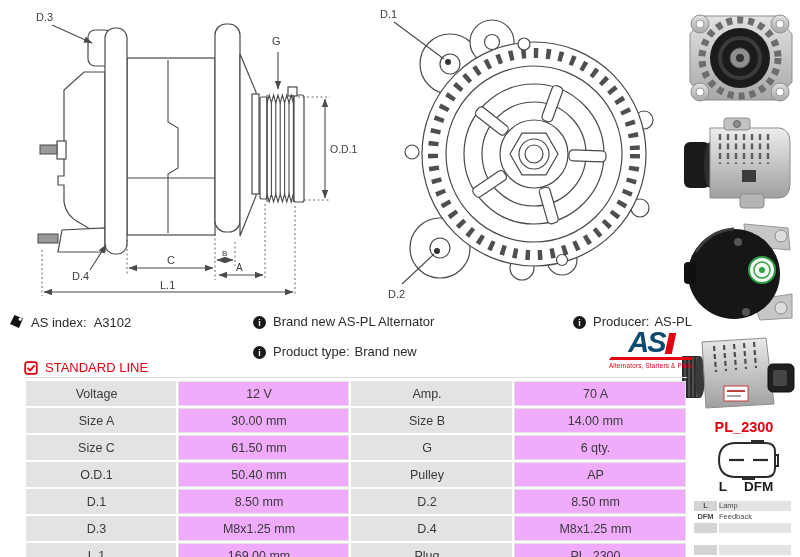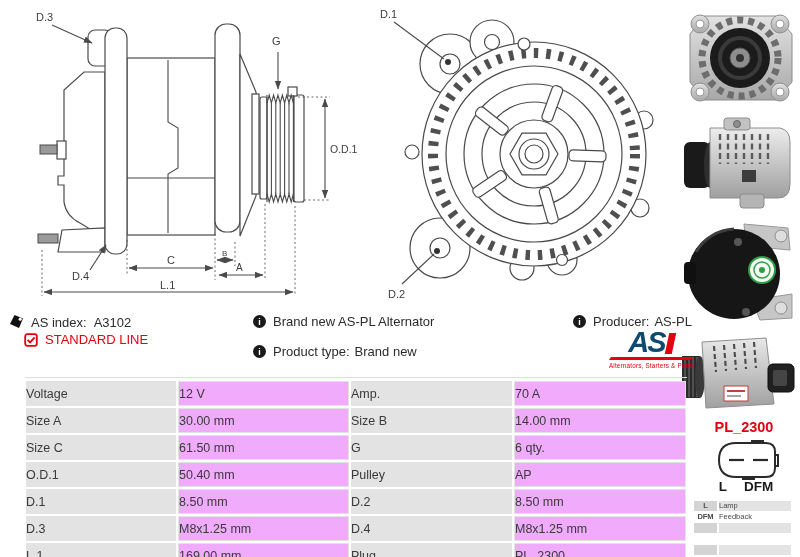--- a/index.html
+++ b/index.html
@@ -1,37 +1,37 @@
 <!DOCTYPE html>
 <html><head>
 <meta charset="utf-8">
 <style>
   html,body{margin:0;padding:0;background:#fff;}
   body{width:800px;height:557px;position:relative;overflow:hidden;
        font-family:"Liberation Sans",sans-serif;color:#3a3a3a;}
   .abs{position:absolute;}
   svg text{font-family:"Liberation Sans",sans-serif;fill:#3d3d3d;}
   
-  .inforow{display:flex;align-items:center;gap:7px;font-size:13px;color:#2b2b2b;white-space:nowrap;}
+  .inforow{display:flex;align-items:flex-end;gap:7px;font-size:13px;color:#2b2b2b;white-space:nowrap;}
   .b{font-weight:normal;}
   .red{color:#e3000f;}
   .info-ic{width:13px;height:13px;border-radius:50%;background:#1a1a1a;color:#fff;
            display:inline-flex;align-items:center;justify-content:center;
            font-size:9px;font-weight:bold;flex:0 0 13px;}
   
   .aslogo{width:86px;text-align:center;}
   .aslogo .word{display:inline-block;font-style:italic;font-weight:900;font-size:29px;
                 color:#0c4a6e;letter-spacing:-2px;line-height:24px;position:relative;}
   .aslogo .bar{display:inline-block;width:7px;height:21px;background:#e3000f;
                transform:skewX(-12deg);margin-left:2px;vertical-align:-2px;}
   .aslogo .under{height:3px;background:#e3000f;margin:1px 2px 2px 2px;transform:skewX(-35deg);}
   .aslogo .tag{font-size:6.3px;color:#e3000f;letter-spacing:.2px;white-space:nowrap;}
   
   .spec{border-collapse:separate;border-spacing:2px;table-layout:fixed;width:662px;}
-  .spec td{height:23px;font-size:12.5px;text-align:left;padding:0 9px 0 0;
+  .spec td{height:23px;font-size:12.5px;text-align:center;padding:0 9px 0 0;
            overflow:hidden;white-space:nowrap;}
   .spec td.lbl{background:#e3e3e3;color:#3a3a3a;}
   .spec td.val{background:#f0abfc;border:1px solid #e2e2e2;color:#3a3a3a;}
   .topline{background:#dcdcdc;height:1px;}
   
   .photo{background:#fff;}
   
   .plugname{font-size:14.5px;font-weight:bold;color:#e3000f;text-align:center;}
   .pins{display:flex;justify-content:center;gap:17px;font-size:13.5px;font-weight:bold;color:#1a1a1a;}
   .legend{width:97px;font-size:7.5px;color:#4a4a4a;}
@@ -265,21 +265,21 @@
 
 <div class="abs inforow" style="left:8px;top:314px;">
   <svg width="16" height="16" viewBox="0 0 16 16">
     <path d="M6.5,1 L15,4.5 L11,14 L2,10 Z" fill="#111"></path>
       <circle cx="12.2" cy="5.2" r="1.6" fill="#fff"></circle>
   </svg>
   <span>AS index:</span>
   <span class="b">A3102</span>
 </div>
 
-<div class="abs inforow" style="left:8px;top:332px;padding-left:16px;">
+<div class="abs inforow" style="left:8px;top:360px;padding-left:16px;">
   <svg width="14" height="14" viewBox="0 0 14 14">
     <rect x="1.2" y="1.2" width="11.6" height="11.6" rx="2" fill="none" stroke="#e3000f" stroke-width="1.8"></rect>
     <path d="M3.6,7 L6.1,9.4 L10.6,4.4" fill="none" stroke="#e3000f" stroke-width="1.8"></path>
   </svg>
   <span class="b red">STANDARD LINE</span>
 </div>
 
 <div class="abs inforow" style="left:253px;top:314px;">
   <span class="info-ic">i</span>
   <span>Brand new AS-PL Alternator</span>

